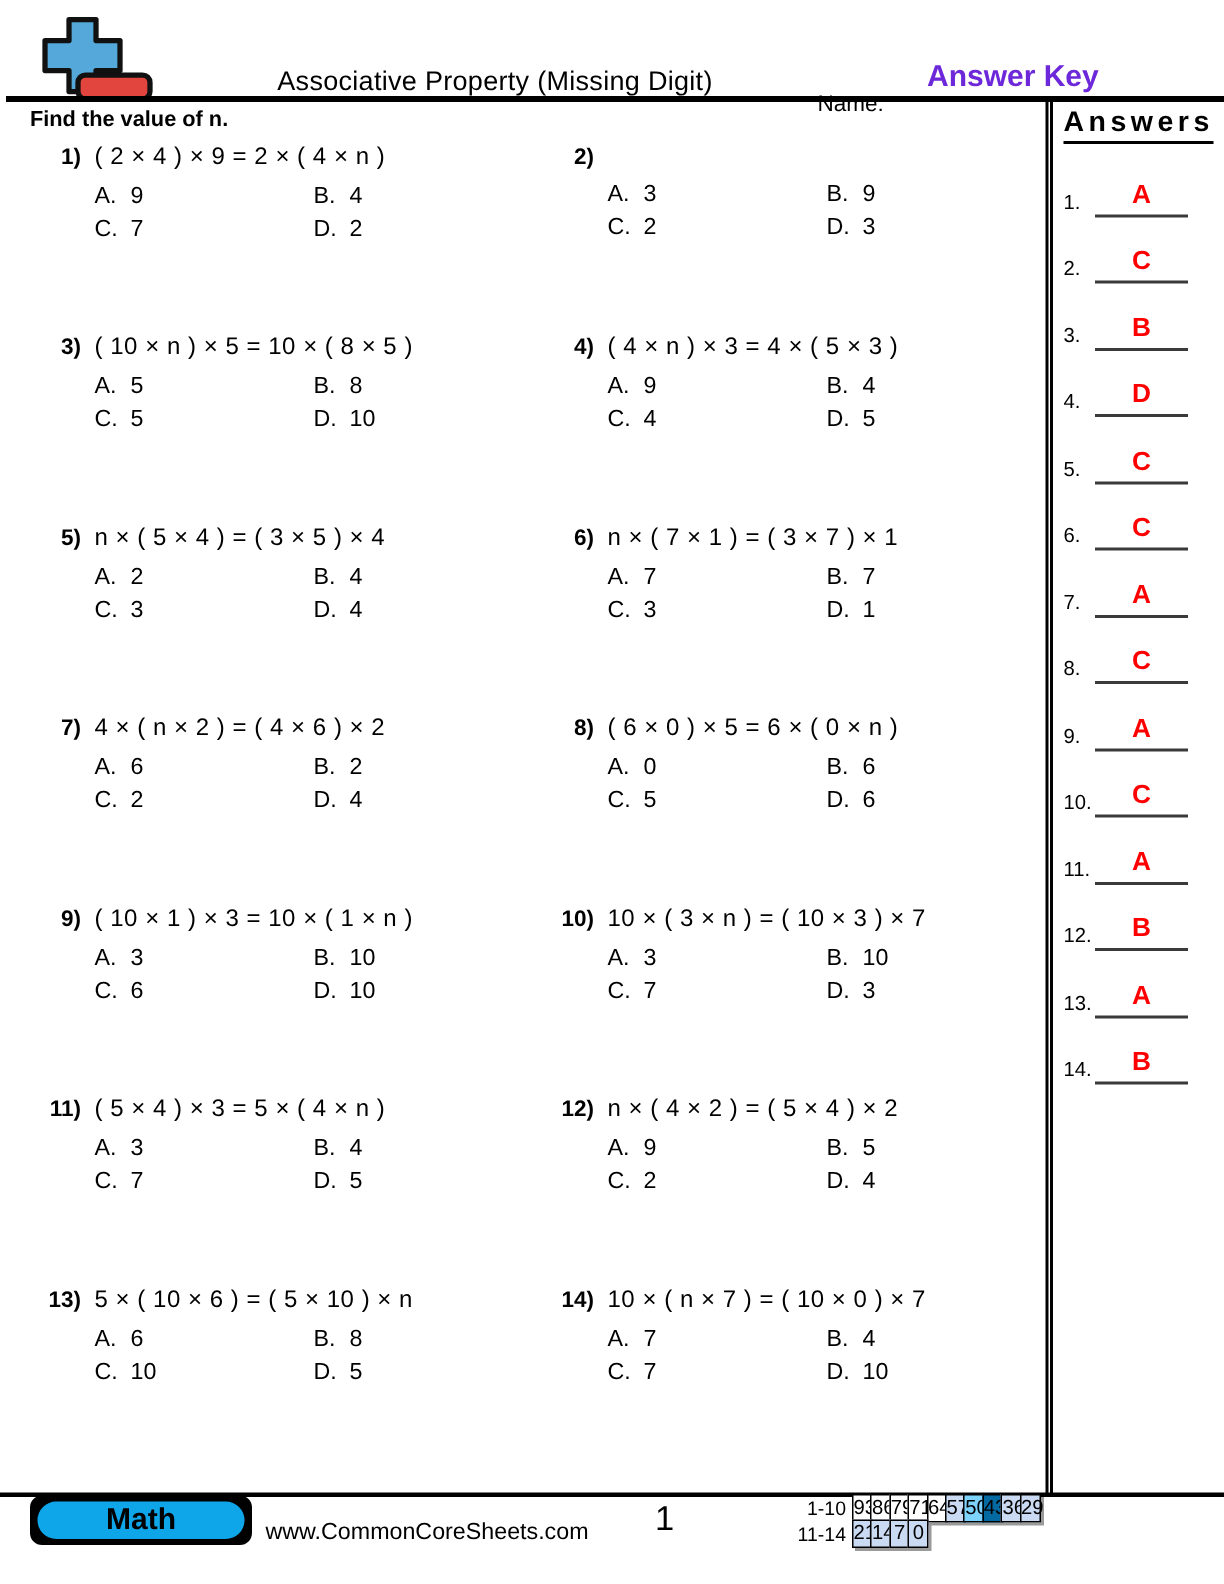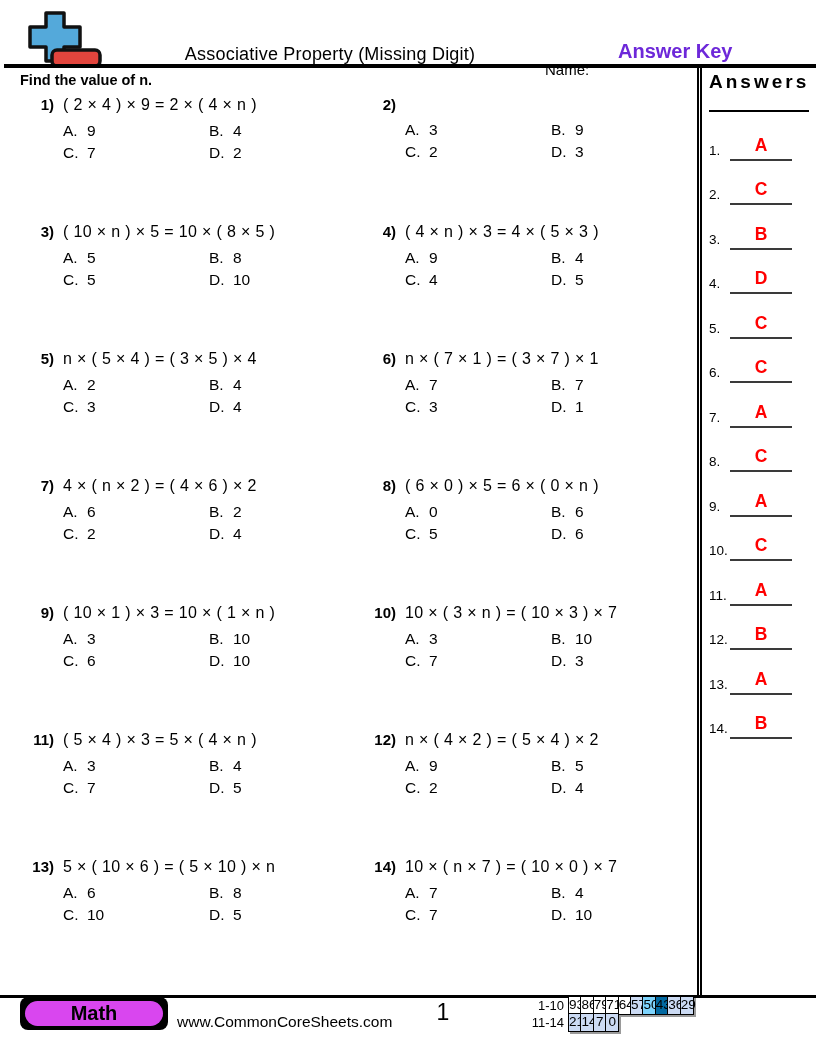--- a/index.html
+++ b/index.html
@@ -20,31 +20,31 @@
   .problem{padding-top:10px;}
   .p-head{display:flex;align-items:baseline;}
   .p-num{flex:none;width:30px;text-align:right;font-weight:bold;font-size:15px;margin-right:9px;}
   .p-eq{font-size:16px;letter-spacing:.35px;white-space:nowrap;}
   .choices{margin:6px 0 0 39px;display:grid;grid-template-columns:146px 1fr;line-height:21.5px;font-size:15.5px;}
   .c-label{display:inline-block;width:24px;}
   
   .answers-panel{position:absolute;left:697px;top:68px;width:112px;height:929px;
                  border-left:5px double #000;padding-left:7px;}
   .answers-title{display:inline-block;margin-top:3px;font-size:19px;font-weight:bold;
-                 letter-spacing:3px;border-bottom:2.5px solid #000;padding-bottom:17px;}
+                 letter-spacing:3px;border-bottom:2.5px solid #000;padding-bottom:1px;}
   .answers-list{margin-top:4px;}
   .answer-item{position:relative;height:44.5px;}
   .ans-num{position:absolute;left:0;bottom:3px;font-size:13.5px;}
   .ans-line{position:absolute;left:21px;bottom:0;width:62px;height:2px;background:#3a3a3a;}
   .ans-letter{position:absolute;left:21px;bottom:5px;width:62px;text-align:center;
               font-weight:bold;font-size:17.5px;}
   
   .rule-bottom{position:absolute;left:0;top:995px;width:816px;height:3px;background:#000;}
   .badge{position:absolute;left:20px;top:997px;width:148px;height:33px;background:#000;border-radius:8px;}
-  .badge-inner{position:absolute;left:5px;right:5px;top:4px;bottom:4px;background:#d946ef;border-radius:14px;
+  .badge-inner{position:absolute;left:5px;right:5px;top:4px;bottom:4px;background:#0ea5e9;border-radius:14px;
                display:flex;align-items:center;justify-content:center;font-weight:bold;font-size:20px;}
   .url{position:absolute;left:177px;top:1013px;font-size:15.5px;}
   .page-num{position:absolute;left:408px;top:999px;width:70px;text-align:center;font-size:23px;}
   .score-table{position:absolute;left:530px;top:996px;}
   .score-row{display:flex;height:19px;}
   .score-row + .score-row{margin-top:-1.6px;}
   .score-label{flex:none;width:34px;text-align:right;padding-right:4px;font-size:13px;line-height:19px;}
   .cells{display:flex;box-shadow:2px 2px 0 #9a9a9a;}
   .score-cell{flex:none;width:14px;box-sizing:border-box;border:1.6px solid #000;
               text-align:center;font-size:13.5px;line-height:15px;background:#fff;}

